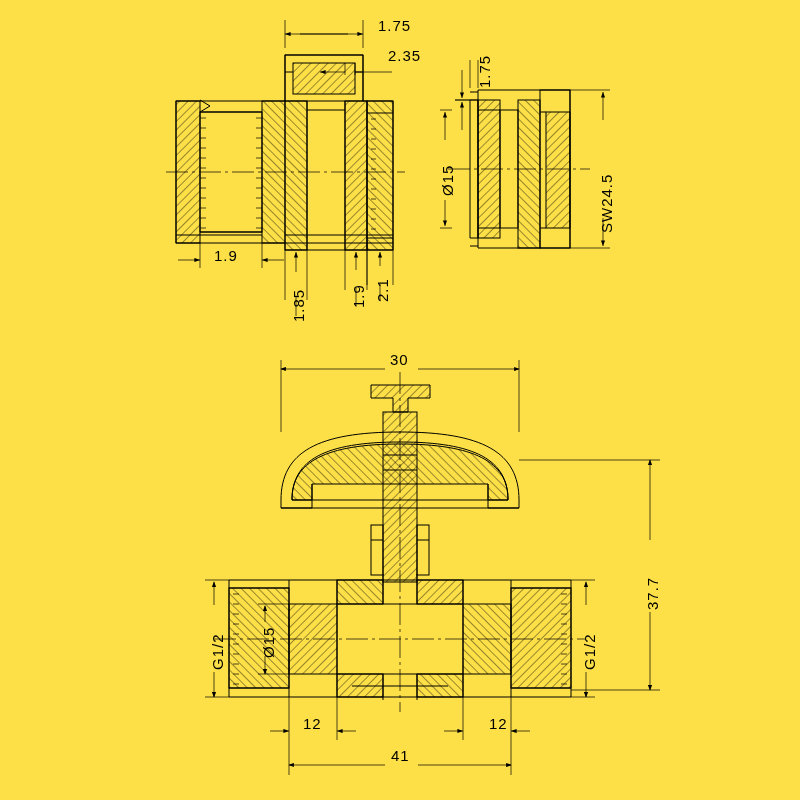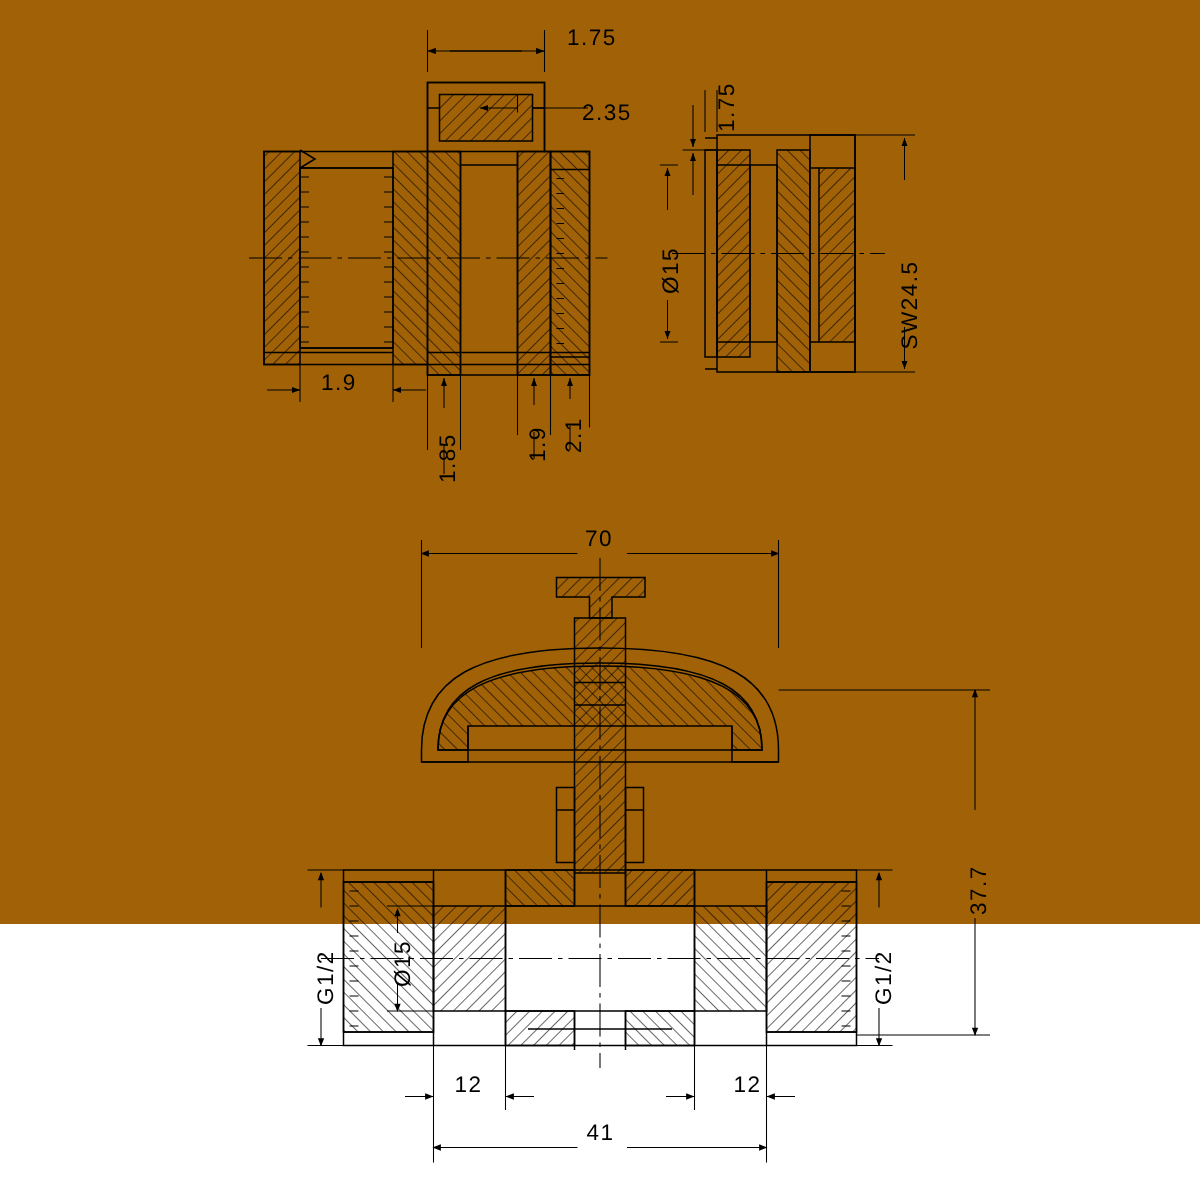--- a/index.html
+++ b/index.html
@@ -9,22 +9,22 @@
   }
   body {
     width: 800px;
     height: 800px;
     font-family: "Liberation Sans", sans-serif;
     overflow: hidden;
   }
   #sheet {
     position: relative;
     width: 800px;
-    height: 616px;
-    background: #a16207;
+    height: 800px;
+    background: #fde047;
   }
   svg.drawing {
     position: absolute;
     left: 0;
     top: 0;
     width: 800px;
     height: 800px;
   }
   .dimtext {
     position: absolute;
@@ -215,30 +215,30 @@
       <path d="M444,731 L463,731" marker-end="url(#arrS)"></path>
       <path d="M530,731 L511,731" marker-end="url(#arrS)"></path>
 
       <path d="M289,740 L289,775 M511,740 L511,775"></path>
       <path d="M289,765 L385,765" marker-start="url(#arrE)"></path>
       <path d="M511,765 L418,765" marker-start="url(#arrE)"></path>
     </g>
   </svg>
 
   <div class="dimtext" style="left:378px; top:18px;">1.75</div>
-  <div class="dimtext" style="left:388px; top:68px;">2.35</div>
+  <div class="dimtext" style="left:388px; top:48px;">2.35</div>
   <div class="dimtext vert" style="left:477px; top:88px;">1.75</div>
   <div class="dimtext vert" style="left:440px; top:196px;">Ø15</div>
   <div class="dimtext vert" style="left:599px; top:233px;">SW24.5</div>
   <div class="dimtext" style="left:214px; top:248px;">1.9</div>
   <div class="dimtext vert" style="left:291px; top:322px;">1.85</div>
   <div class="dimtext vert" style="left:351px; top:308px;">1.9</div>
   <div class="dimtext vert" style="left:375px; top:302px;">2.1</div>
 
-  <div class="dimtext" style="left:390px; top:352px;">70</div>
+  <div class="dimtext" style="left:390px; top:352px;">30</div>
   <div class="dimtext vert" style="left:645px; top:610px;">37.7</div>
   <div class="dimtext vert" style="left:210px; top:670px;">G1/2</div>
   <div class="dimtext vert" style="left:261px; top:658px;">Ø15</div>
   <div class="dimtext vert" style="left:582px; top:670px;">G1/2</div>
   <div class="dimtext" style="left:303px; top:716px;">12</div>
   <div class="dimtext" style="left:489px; top:716px;">12</div>
   <div class="dimtext" style="left:391px; top:748px;">41</div>
 
 </div>
 

